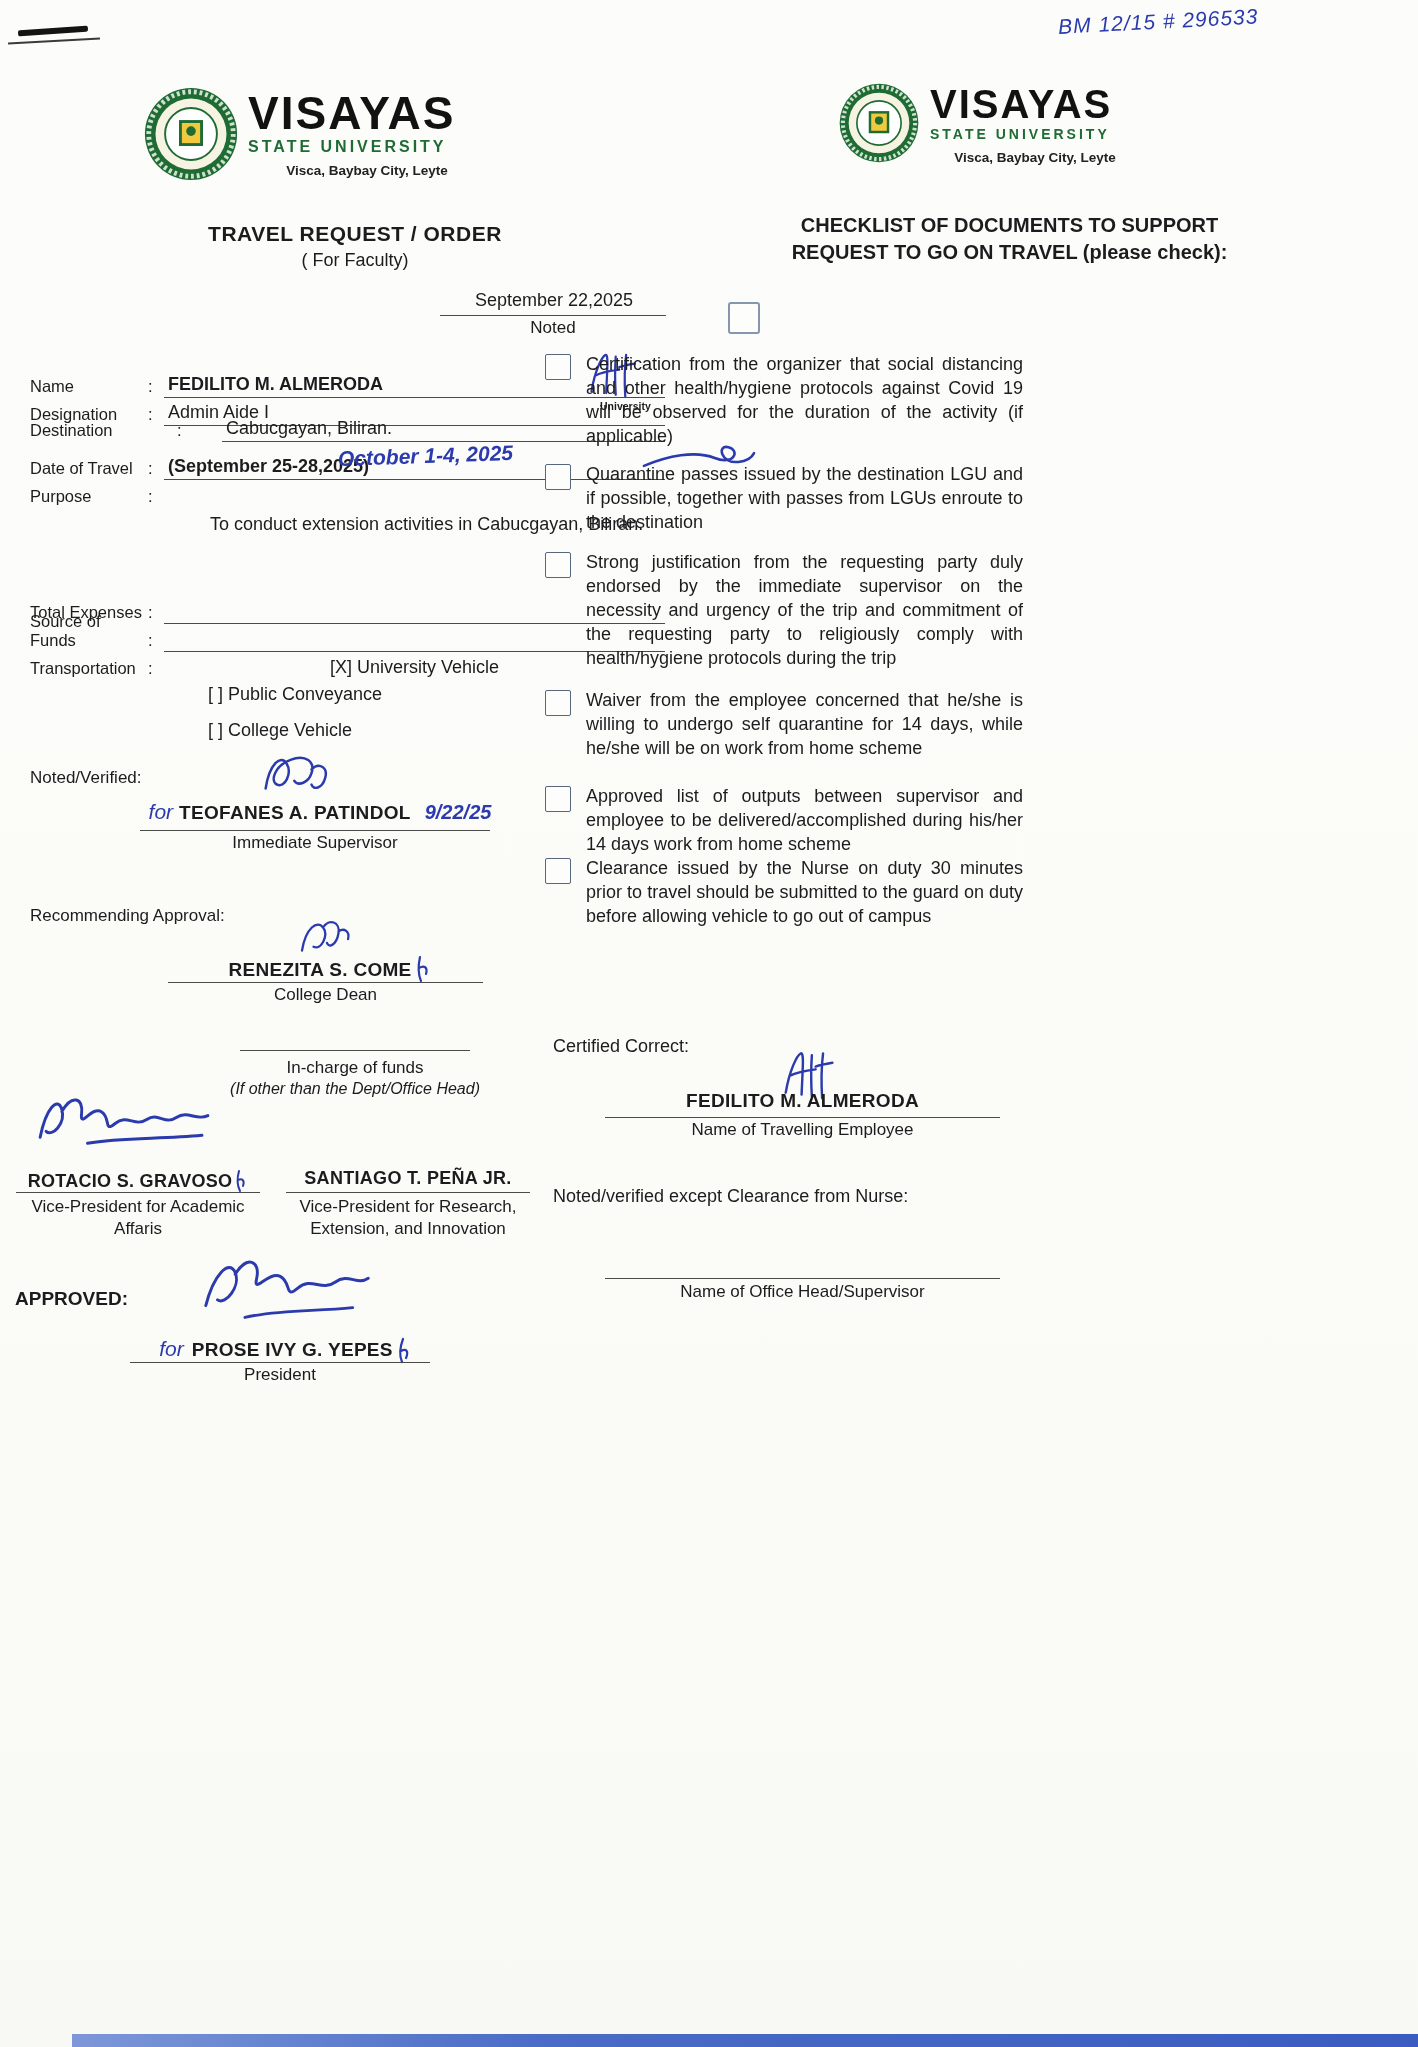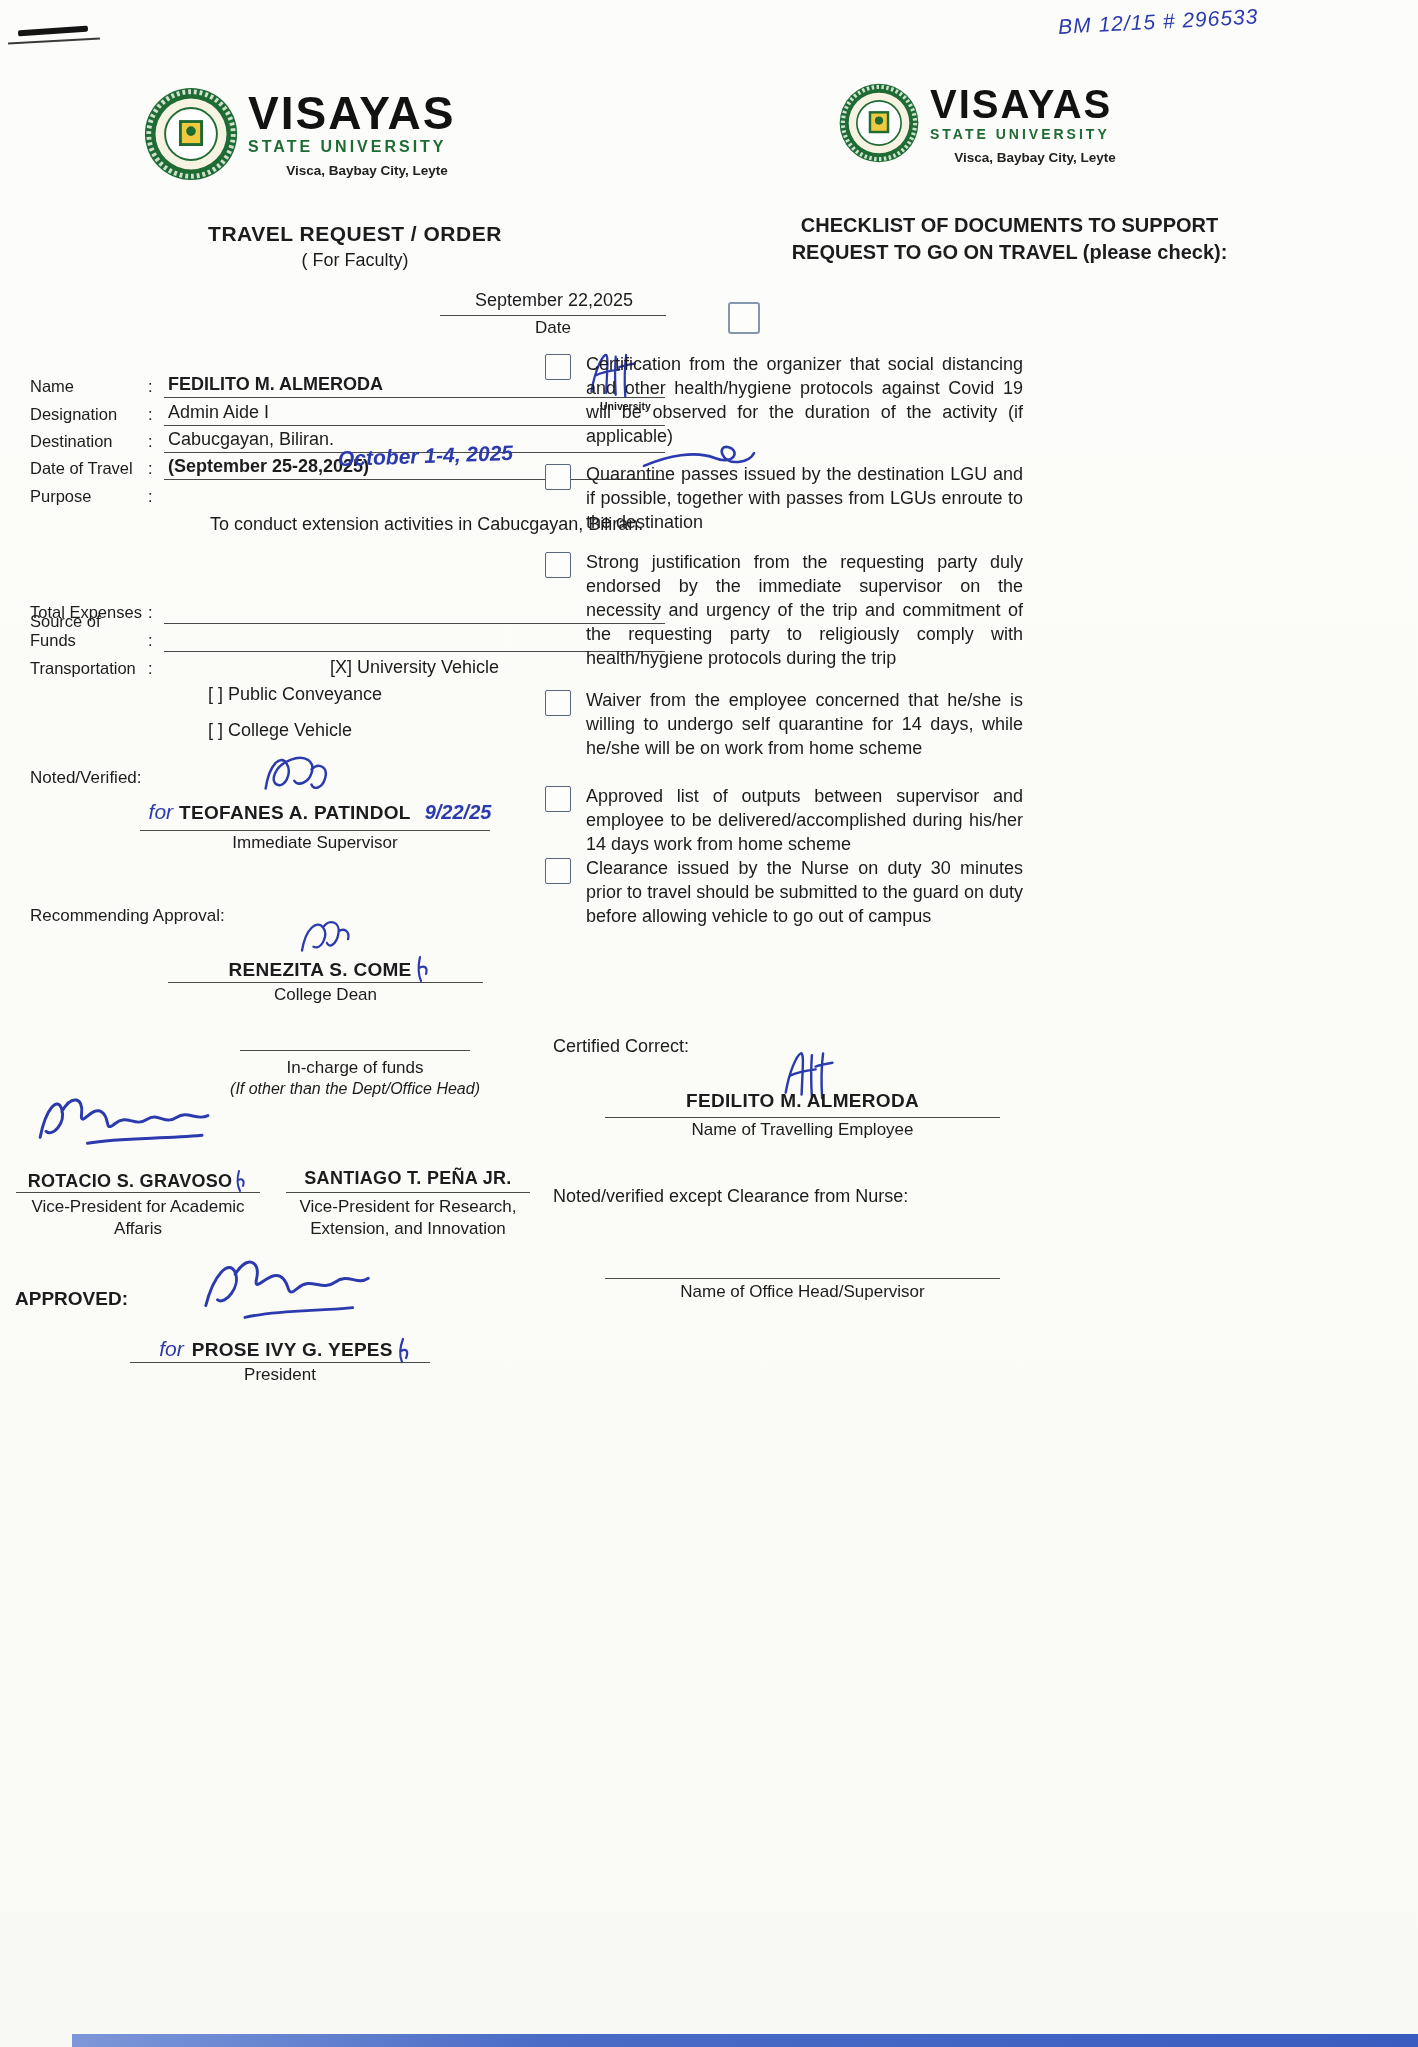--- a/index.html
+++ b/index.html
@@ -106,21 +106,21 @@
     <div class="lf-sub">( For Faculty)</div>
   </div>
 
   <div class="abs ctr" style="left:752px; top:212px; width:515px;">
     <div class="rt-title">CHECKLIST OF DOCUMENTS TO SUPPORT</div>
     <div class="rt-title">REQUEST TO GO ON TRAVEL (please check):</div>
   </div>
 
   <div class="abs ctr" style="left:445px; top:290px; width:218px; font-size:18px;">September 22,2025</div>
   <div class="abs uline" style="left:440px; top:315px; width:226px;"></div>
-  <div class="abs ctr small-cap" style="left:440px; top:318px; width:226px;">Date</div>
+  <div class="abs ctr small-cap" style="left:440px; top:318px; width:226px;">Noted</div>
 
   <div class="abs lone-box"></div>
 
   <div class="frow" style="top:372px;">
     <span class="lbl">Name</span>
     <span class="colon">:</span>
     <span class="val bold">FEDILITO M. ALMERODA</span>
   </div>
   <div class="abs" style="left:578px; top:348px;">
     <svg width="72" height="52" viewBox="0 0 80 60">
@@ -128,21 +128,21 @@
     </svg>
   </div>
   <div class="abs sig-caption" style="left:600px; top:400px;">University</div>
 
   <div class="frow" style="top:400px;">
     <span class="lbl">Designation</span>
     <span class="colon">:</span>
     <span class="val">Admin Aide I</span>
   </div>
 
-  <div class="frow" style="top:427px;">
+  <div class="frow" style="top:416px;gap:29px;">
     <span class="lbl">Destination</span>
     <span class="colon">:</span>
     <span class="val">Cabucgayan, Biliran.</span>
   </div>
 
   <div class="frow" style="top:454px;">
     <span class="lbl">Date of Travel</span>
     <span class="colon">:</span>
     <span class="val bold">(September 25-28,2025)</span>
   </div>

